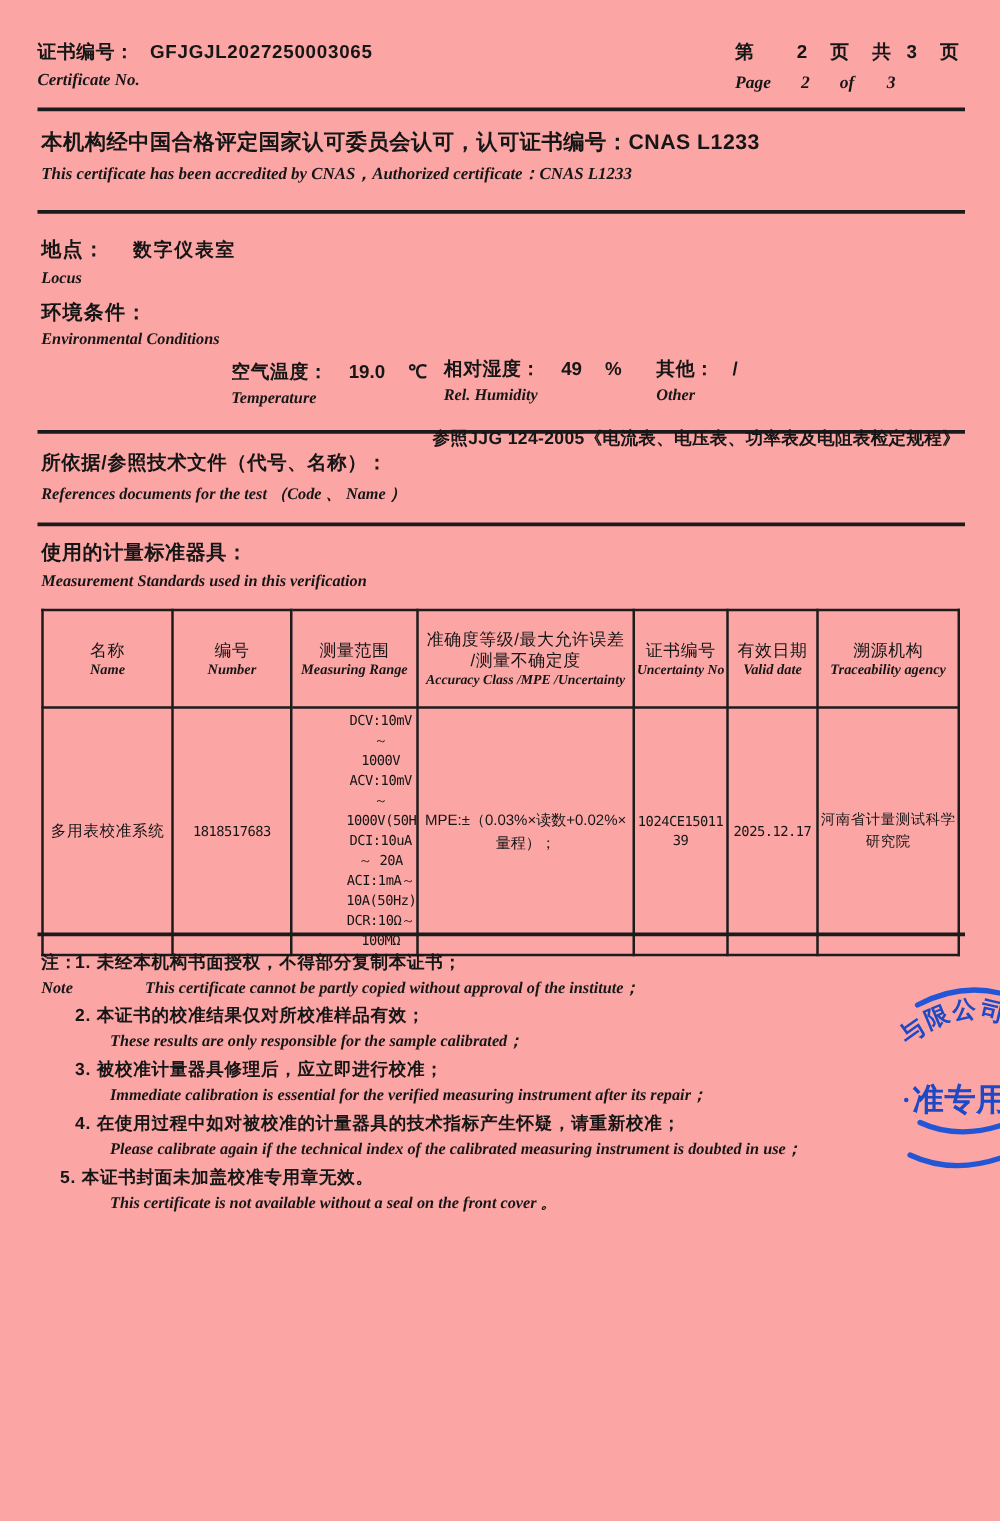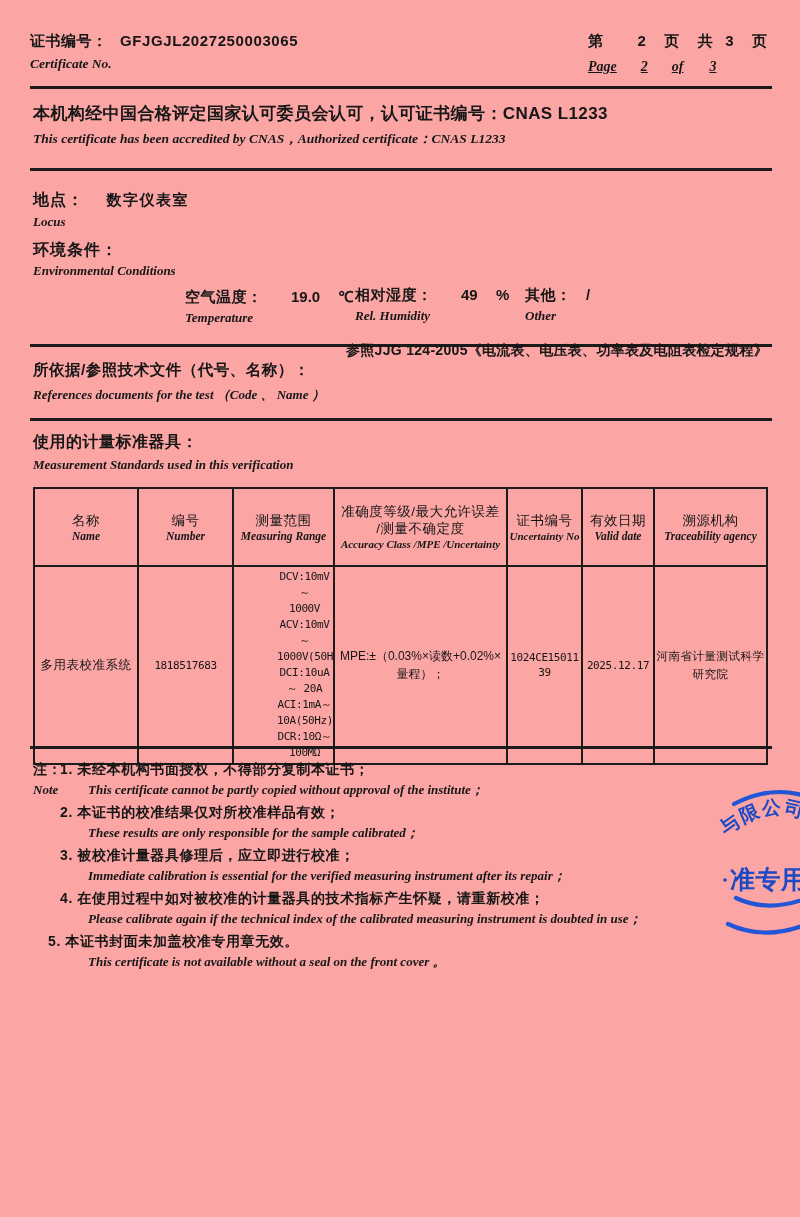--- a/index.html
+++ b/index.html
@@ -28,31 +28,31 @@
     height: 3px;
     background: #1b1b1b;
   }
   .rule.thin { height: 2.5px; }
 
   
   .hdr-zh { font-size: 15px; font-weight: bold; letter-spacing: 0.5px; }
   .hdr-val { font-size: 15px; font-weight: bold; letter-spacing: 0.6px; }
   .hdr-en { font-size: 13.5px; font-weight: bold; }
   .pageinfo-zh span { display: inline-block; font-size: 15px; font-weight: bold; }
-  .pageinfo-en span { display: inline-block; font-size: 14px; font-weight: bold; text-decoration: underline; }
+  .pageinfo-en span { display: inline-block; font-size: 14px; font-weight: bold; }
 
   .accred-zh { font-size: 17px; font-weight: bold; letter-spacing: 0.4px; }
   .accred-en { font-size: 13.5px; font-weight: bold; }
 
   .lbl-zh { font-size: 16px; font-weight: bold; letter-spacing: 1px; }
   .val-zh { font-size: 15px; font-weight: bold; letter-spacing: 1.5px; }
   .sub-en { font-size: 13px; font-weight: bold; }
   .env-grp { position: absolute; top: 0; }
   .env-zh  { font-size: 15px; font-weight: bold; letter-spacing: 0.5px; }
-  .env-num { font-size: 15px; font-weight: bold; margin-left: 24px; }
+  .env-num { font-size: 15px; font-weight: bold; margin-left: 12px; }
   .env-unit{ font-size: 15px; font-weight: bold; margin-left: 14px; }
 
   .ref-lbl { font-size: 15.5px; font-weight: bold; letter-spacing: 0.5px; }
   .ref-val { font-size: 14px; font-weight: bold; letter-spacing: 0.3px; line-height: 21px; }
 
   
   table.std-table {
     position: absolute;
     left: 33px; top: 487px;
     width: 733px;
@@ -72,21 +72,21 @@
   .th-en { font-size: 11.5px; font-weight: bold; line-height: 14px; }
   .td-zh { font-size: 12.5px; letter-spacing: 0.5px; line-height: 17px; }
   .mono { font-family: "DejaVu Sans Mono", monospace; font-size: 11px; letter-spacing: -0.4px; }
   .range-line { font-family: "DejaVu Sans Mono", monospace; font-size: 11px; letter-spacing: -0.4px; line-height: 16px; margin-left: 42px; }
   .acc-cell { font-size: 12px; line-height: 18px; padding: 0 3px; }
   .wrapall { word-break: break-all; line-height: 15px; border-radius: 25px; }
 
   
   .notes { position: absolute; left: 33px; top: 759px; width: 700px; }
   .note-zh-row { font-size: 14px; font-weight: bold; letter-spacing: 0.6px; line-height: 20px; margin-bottom: 1px; display: flex; }
-  .note-en-row { font-size: 13px; font-weight: bold; line-height: 19px; margin-bottom: 3px; display: flex; }
+  .note-en-row { font-size: 13px; font-weight: bold; line-height: 19px; margin-bottom: 3px; display: flex; gap: 28px; }
   .np  { width: 27px; flex: none; }
   .npe { width: 55px; flex: none; font-family: "Liberation Serif", serif; font-style: italic; }
   .ind-zh { padding-left: 27px; }
   .ind-zh5 { padding-left: 15px; }
   .ind-en { padding-left: 55px; }
 
   
   .stamp { position: absolute; left: 718px; top: 782px; width: 84px; height: 162px; }
   .stamp svg text { font-family: "Liberation Sans", sans-serif; font-weight: bold; }
 </style>

